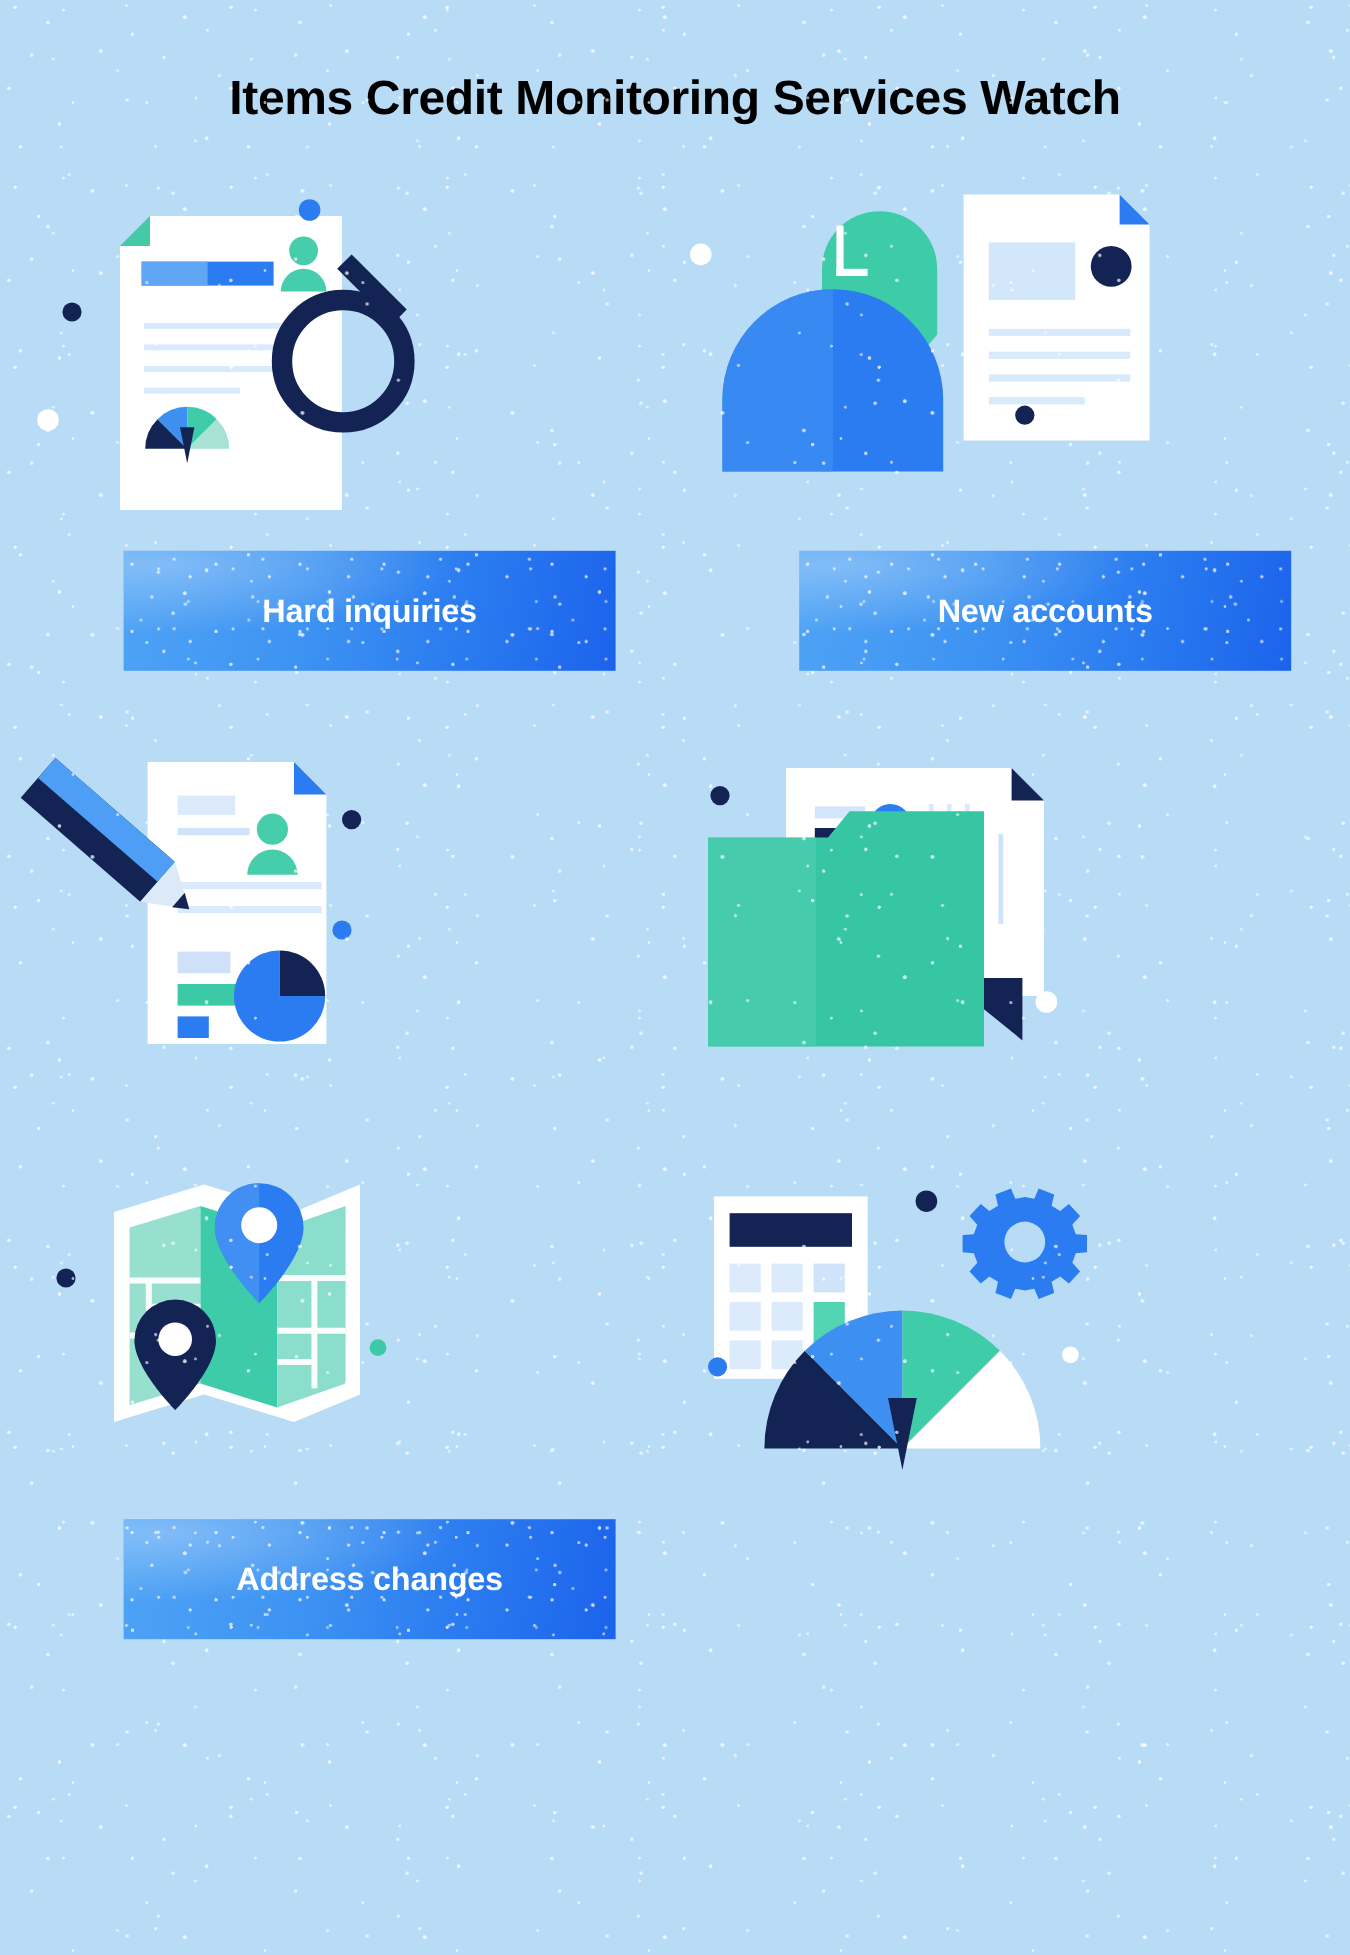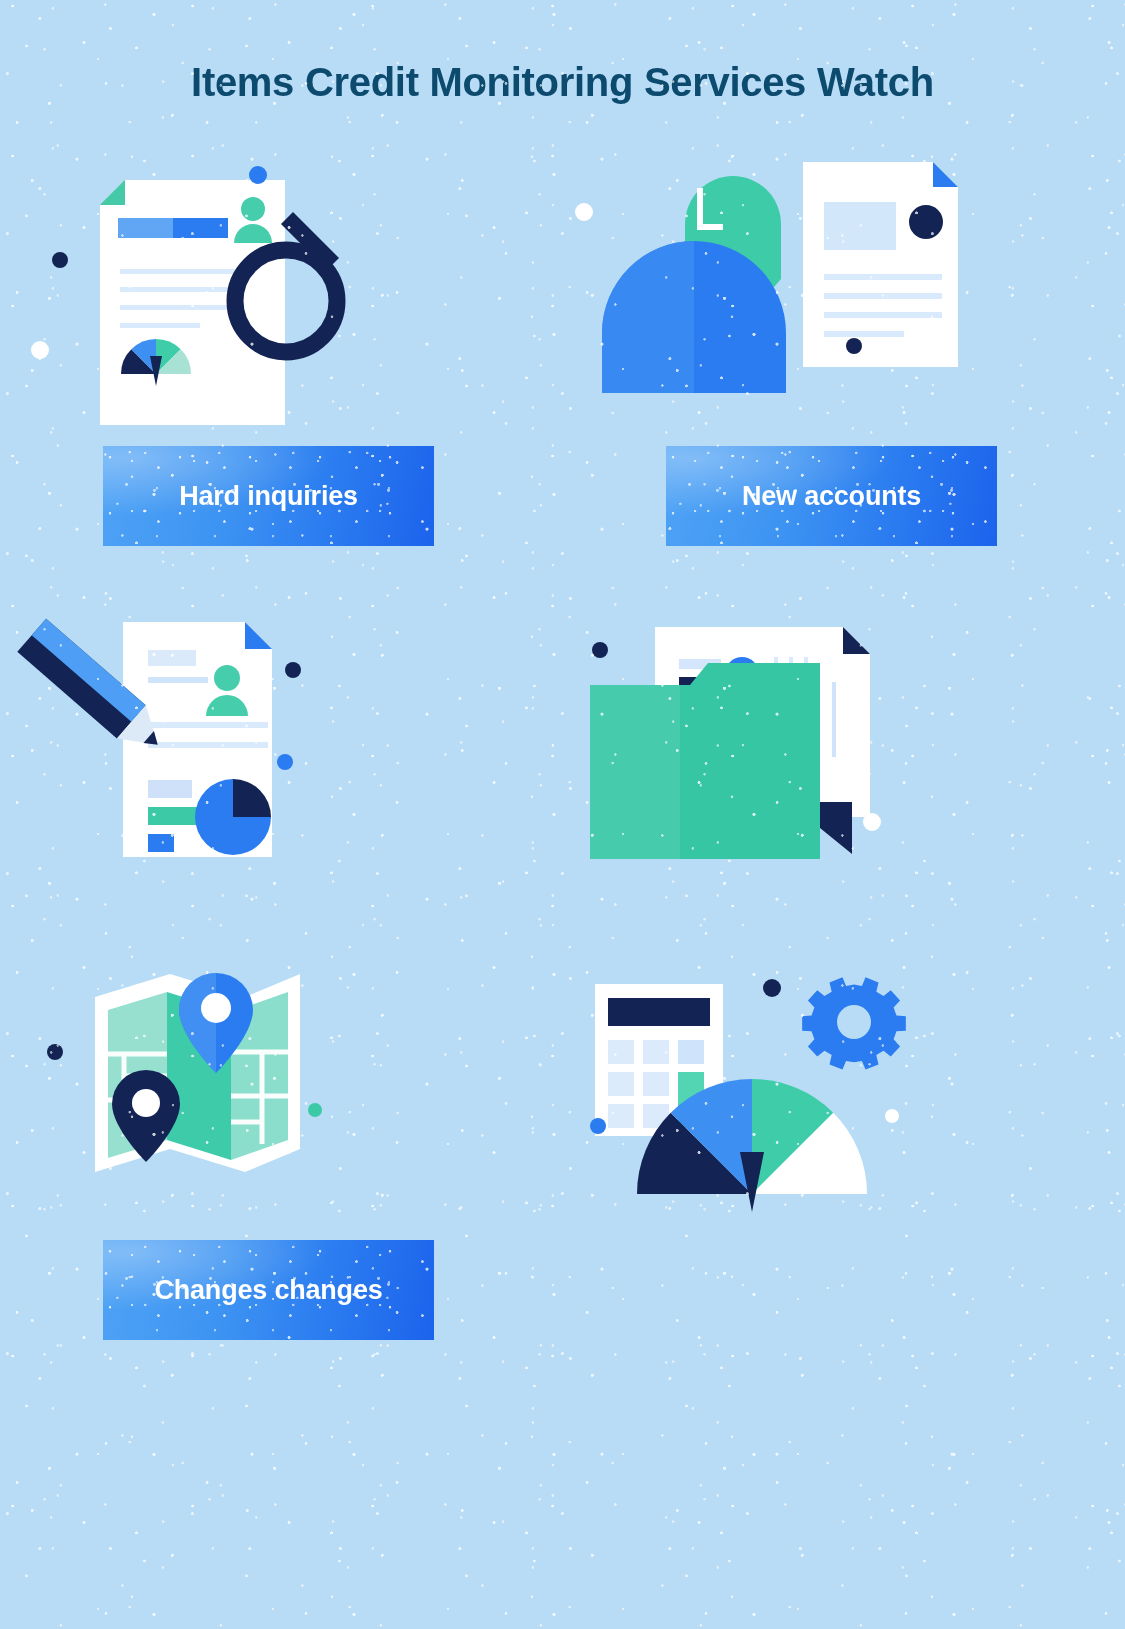--- a/index.html
+++ b/index.html
@@ -63,21 +63,21 @@
                      200px 160px;
   }
 
   
   .page-title {
     position: absolute;
     top: 60px; left: 0; right: 0;
     text-align: center;
     font-size: 40px;
     font-weight: bold;
-    color: #0c4a6e;
+    color: #000000;
     letter-spacing: -.3px;
     z-index: 30;
   }
 
   
   .grid {
     position: absolute;
     top: 150px; left: 0;
     width: 1125px;
   }
@@ -88,23 +88,23 @@
   }
 
   .art {
     height: 270px;
     position: relative;
   }
 
   
   .label-bar {
     position: relative;
-    width: 331px;
+    width: 410px;
     height: 100px;
-    margin-top: 26px;
+    margin-top: 39px;
     background:
       radial-gradient(ellipse at 8% 12%, rgba(255,255,255,.30) 0%, rgba(255,255,255,0) 46%),
       linear-gradient(100deg, #4fa3f5 0%, #3d93f2 38%, #2b7cf0 68%, #1c63ec 100%);
     display: flex;
     align-items: center;
     justify-content: center;
     overflow: hidden;
   }
   .label-bar.l { margin-left: 103px; }
   .label-bar.r { margin-left: 104px; }
@@ -336,21 +336,21 @@
           <g>
             <path d="M146 126 a34 34 0 0 1 34 34 c0 24 -34 58 -34 58 s-34 -34 -34 -58 a34 34 0 0 1 34 -34 z" fill="#132454"></path>
             <circle cx="146" cy="159" r="14" fill="#ffffff"></circle>
           </g>
 
           <circle cx="55" cy="108" r="8" fill="#132454"></circle>
           <circle cx="315" cy="166" r="7" fill="#3cc9a6"></circle>
         </svg>
       </div>
       <div class="label-bar l">
-        <div class="label-text">Changes changes</div>
+        <div class="label-text">Address changes</div>
       </div>
     </div>
 
     <div class="cell">
       <div class="art">
         <svg width="562" height="270" viewBox="0 0 562 270">
 
           <g>
             <rect x="33" y="40" width="128" height="152" fill="#ffffff"></rect>
             <rect x="46" y="54" width="102" height="28" fill="#132454"></rect>

